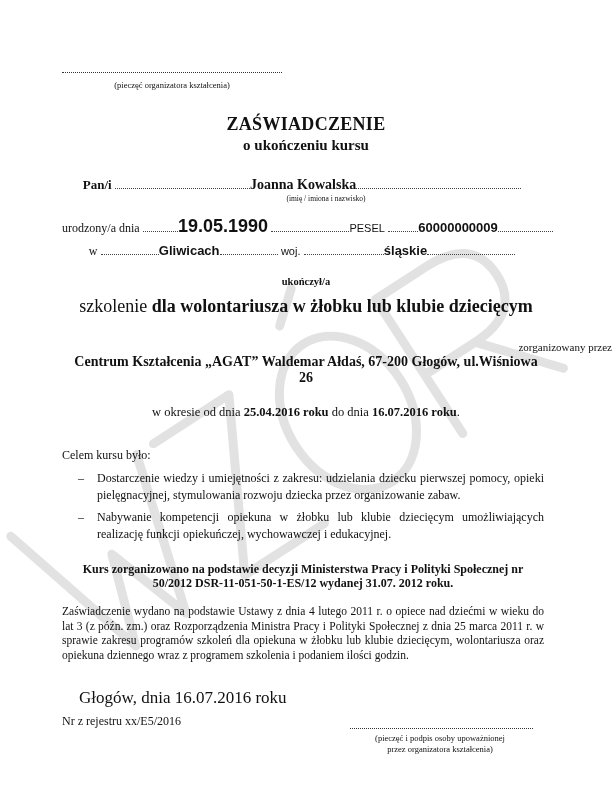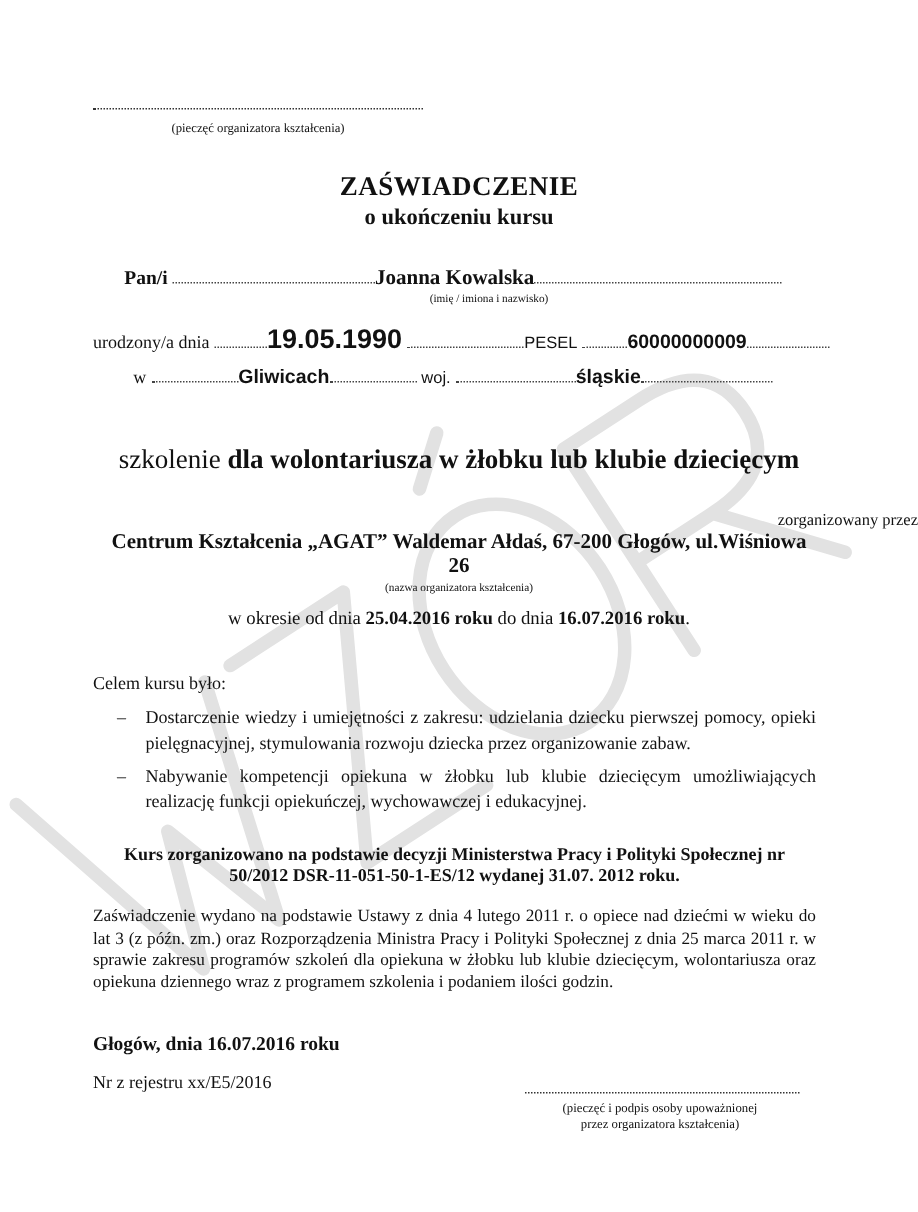--- a/index.html
+++ b/index.html
@@ -36,21 +36,21 @@
   .period { left:0; width:612px; top:405px; text-align:center; font-size:12.5px; }
 
   .aim-label { left:62px; top:448px; font-size:12px; }
   .aims { left:62px; width:482px; top:470px; font-size:12px; line-height:17px; }
   .aim-item { position:relative; padding-left:35px; margin-bottom:5px; text-align:justify; }
   .aim-dash { position:absolute; left:16px; top:0; }
 
   .basis { left:62px; width:482px; top:562px; text-align:center; font-size:12px; font-weight:bold; line-height:14px; }
   .legal { left:62px; width:482px; top:604px; font-size:11.5px; line-height:14.5px; text-align:justify; }
 
-  .city-date { left:62px; top:688px; font-size:13px;font-weight:bold; }
+  .city-date { left:79px; top:688px; font-size:17px; }
   .reg-no { left:62px; top:714px; font-size:12px; }
   .sign-line { left:350px; top:728px; width:183px; border-top:1px dotted #333; }
   .sign-hint { left:340px; top:733px; width:200px; text-align:center; font-size:8.5px; line-height:11px; }
 </style>
 </head>
 <body>
 
 <div class="page">
 
   <svg class="watermark" viewBox="0 0 612 808" xmlns="http://www.w3.org/2000/svg">
@@ -88,32 +88,32 @@
       <span class="dots" style="width:30px;"></span><span class="b" style="font-size:13px;">60000000009</span><span class="dots" style="width:55px;"></span>
     </div>
 
     <div class="abs row place-row sans">
       <span style="font-family:'Liberation Serif',serif;">w</span>
       <span class="dots" style="width:58px;"></span><span class="b" style="font-size:13px;">Gliwicach</span><span class="dots" style="width:58px;"></span>
       <span style="font-size:11px;">woj.</span>
       <span class="dots" style="width:80px;"></span><span class="b" style="font-size:13px;">śląskie</span><span class="dots" style="width:88px;"></span>
     </div>
 
+    <div class="abs completed">ukończył/a</div>
 
     <div class="abs course">
       <span>szkolenie</span>
       <span class="b">dla wolontariusza w żłobku lub klubie dziecięcym</span>
     </div>
 
     <div class="abs org-by">zorganizowany przez</div>
     <div class="abs org-name">
       <div>Centrum Kształcenia „AGAT” Waldemar Ałdaś, 67-200 Głogów, ul.Wiśniowa</div>
       <div>26</div>
     </div>
-    <div class="abs org-hint">(nazwa organizatora kształcenia)</div>
 
     <div class="abs period">
       <span>w okresie od dnia</span>
       <span class="b">25.04.2016 roku</span>
       <span>do dnia</span>
       <span class="b">16.07.2016 roku</span><span>.</span>
     </div>
 
     <div class="abs aim-label">Celem kursu było:</div>
     <div class="abs aims">

